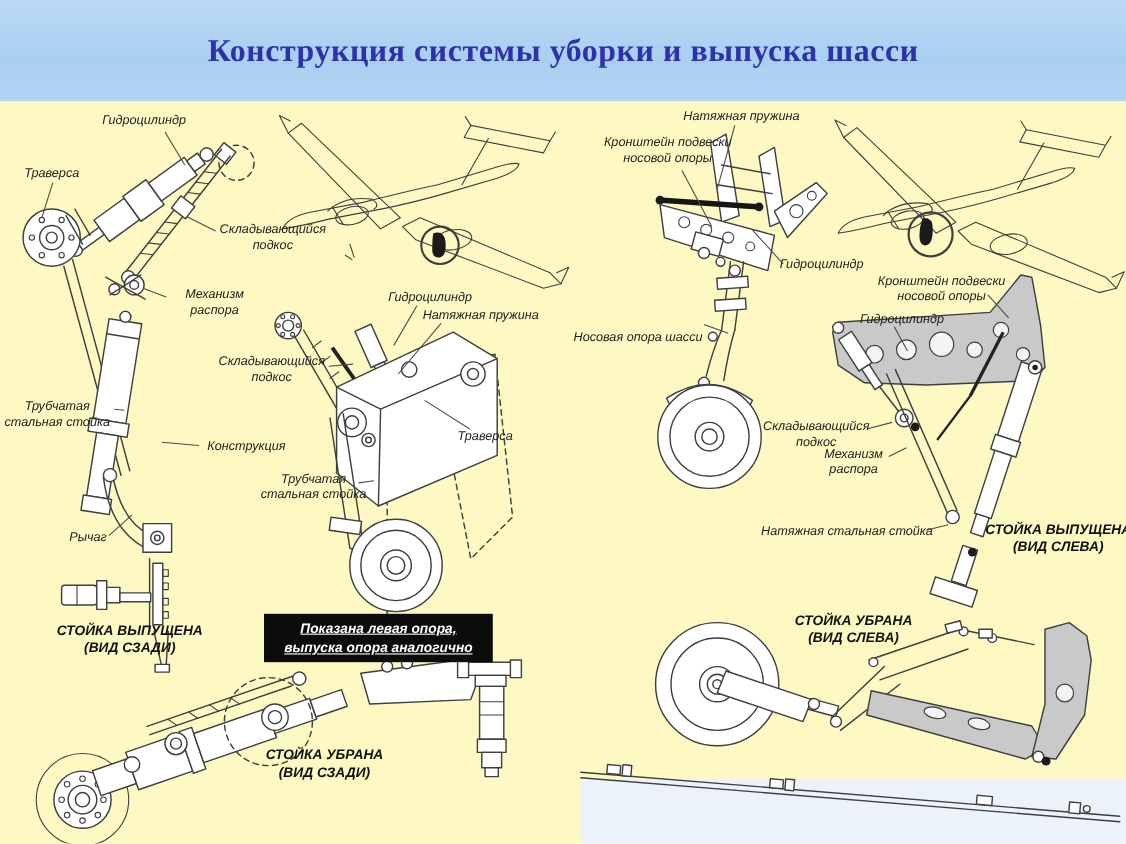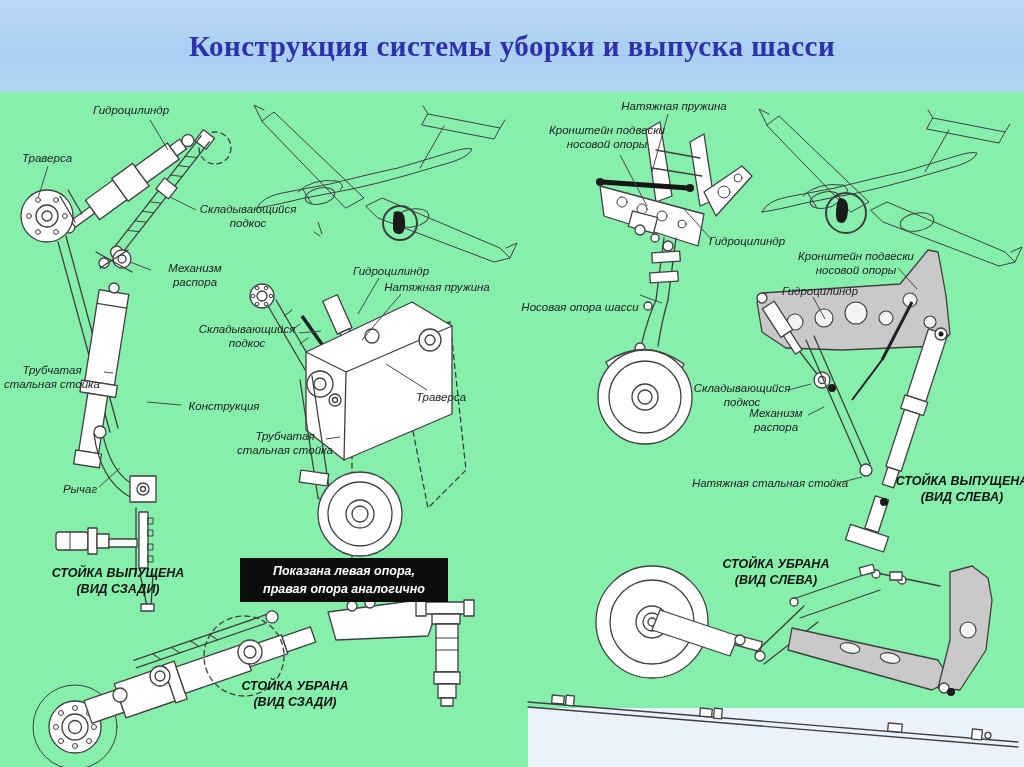--- a/index.html
+++ b/index.html
@@ -1,16 +1,16 @@
 <!DOCTYPE html>
 <html><head>
 <meta charset="utf-8">
 <style>
   html,body{margin:0;padding:0;background:#fff;}
-  .slide{position:relative;width:1024px;height:767px;background:#86efac;overflow:hidden;
+  .slide{position:relative;width:1024px;height:767px;background:#fef9c3;overflow:hidden;
          font-family:"Liberation Sans",sans-serif;}
   .title-band{position:absolute;left:0;top:0;width:1024px;height:92px;
               background:linear-gradient(180deg,#bcd9f6 0%,#a9cff1 60%,#b3d5f3 100%);
               display:flex;align-items:center;justify-content:center;}
   .title-band h1{margin:0;font-family:"Liberation Serif",serif;font-weight:600;
                  font-size:29px;color:#2f31ab;letter-spacing:.5px;}
   svg.art{position:absolute;left:0;top:0;z-index:1;}
   .ln{fill:none;stroke:#3f3f3f;stroke-width:1.3;stroke-linecap:round;stroke-linejoin:round;}
   .lnf{fill:#ffffff;stroke:#3f3f3f;stroke-width:1.3;stroke-linejoin:round;}
   .thin{stroke-width:1;}
@@ -20,21 +20,21 @@
   .drk{fill:#1b1b1b;stroke:none;}
   .leader line{stroke:#4a4a4a;stroke-width:1;}
   .lbl{position:absolute;font-size:11.5px;line-height:1.22;color:#222;
        white-space:nowrap;text-align:center;transform:translateX(-50%);z-index:3;}
   .lbl span{display:block;font-style:italic;}
   .cap{position:absolute;font-style:italic;font-weight:bold;font-size:12.5px;line-height:1.25;
        color:#101010;text-align:center;white-space:nowrap;transform:translateX(-50%);z-index:3;}
   .cap span{display:block;}
   .note{position:absolute;left:240px;top:558px;width:204px;background:#0c0c0c;color:#fff;
         font-style:italic;font-weight:bold;font-size:12.5px;line-height:1.45;text-align:center;
-        padding:4px 2px;z-index:3;}
+        padding:4px 2px;z-index:3;text-decoration:underline;}
   .note span{display:block;}
   .footer-strip{position:absolute;left:528px;top:708px;width:496px;height:59px;
                 background:#ecf2fc;z-index:0;}
 </style>
 </head>
 <body>
 
 <div class="slide">
 
   <div class="title-band">
@@ -459,21 +459,21 @@
     <span>Трубчатая</span>
     <span>стальная стойка</span>
   </div>
 
   <div class="cap" style="left:118px;top:566px">
     <span>СТОЙКА ВЫПУЩЕНА</span>
     <span>(ВИД СЗАДИ)</span>
   </div>
   <div class="note">
     <span>Показана левая опора,</span>
-    <span>правая опора аналогично</span>
+    <span>выпуска опора аналогично</span>
   </div>
   <div class="cap" style="left:295px;top:679px">
     <span>СТОЙКА УБРАНА</span>
     <span>(ВИД СЗАДИ)</span>
   </div>
 
   <div class="lbl" style="left:674px;top:99px">
     <span>Натяжная пружина</span>
   </div>
   <div class="lbl" style="left:607px;top:123px">

